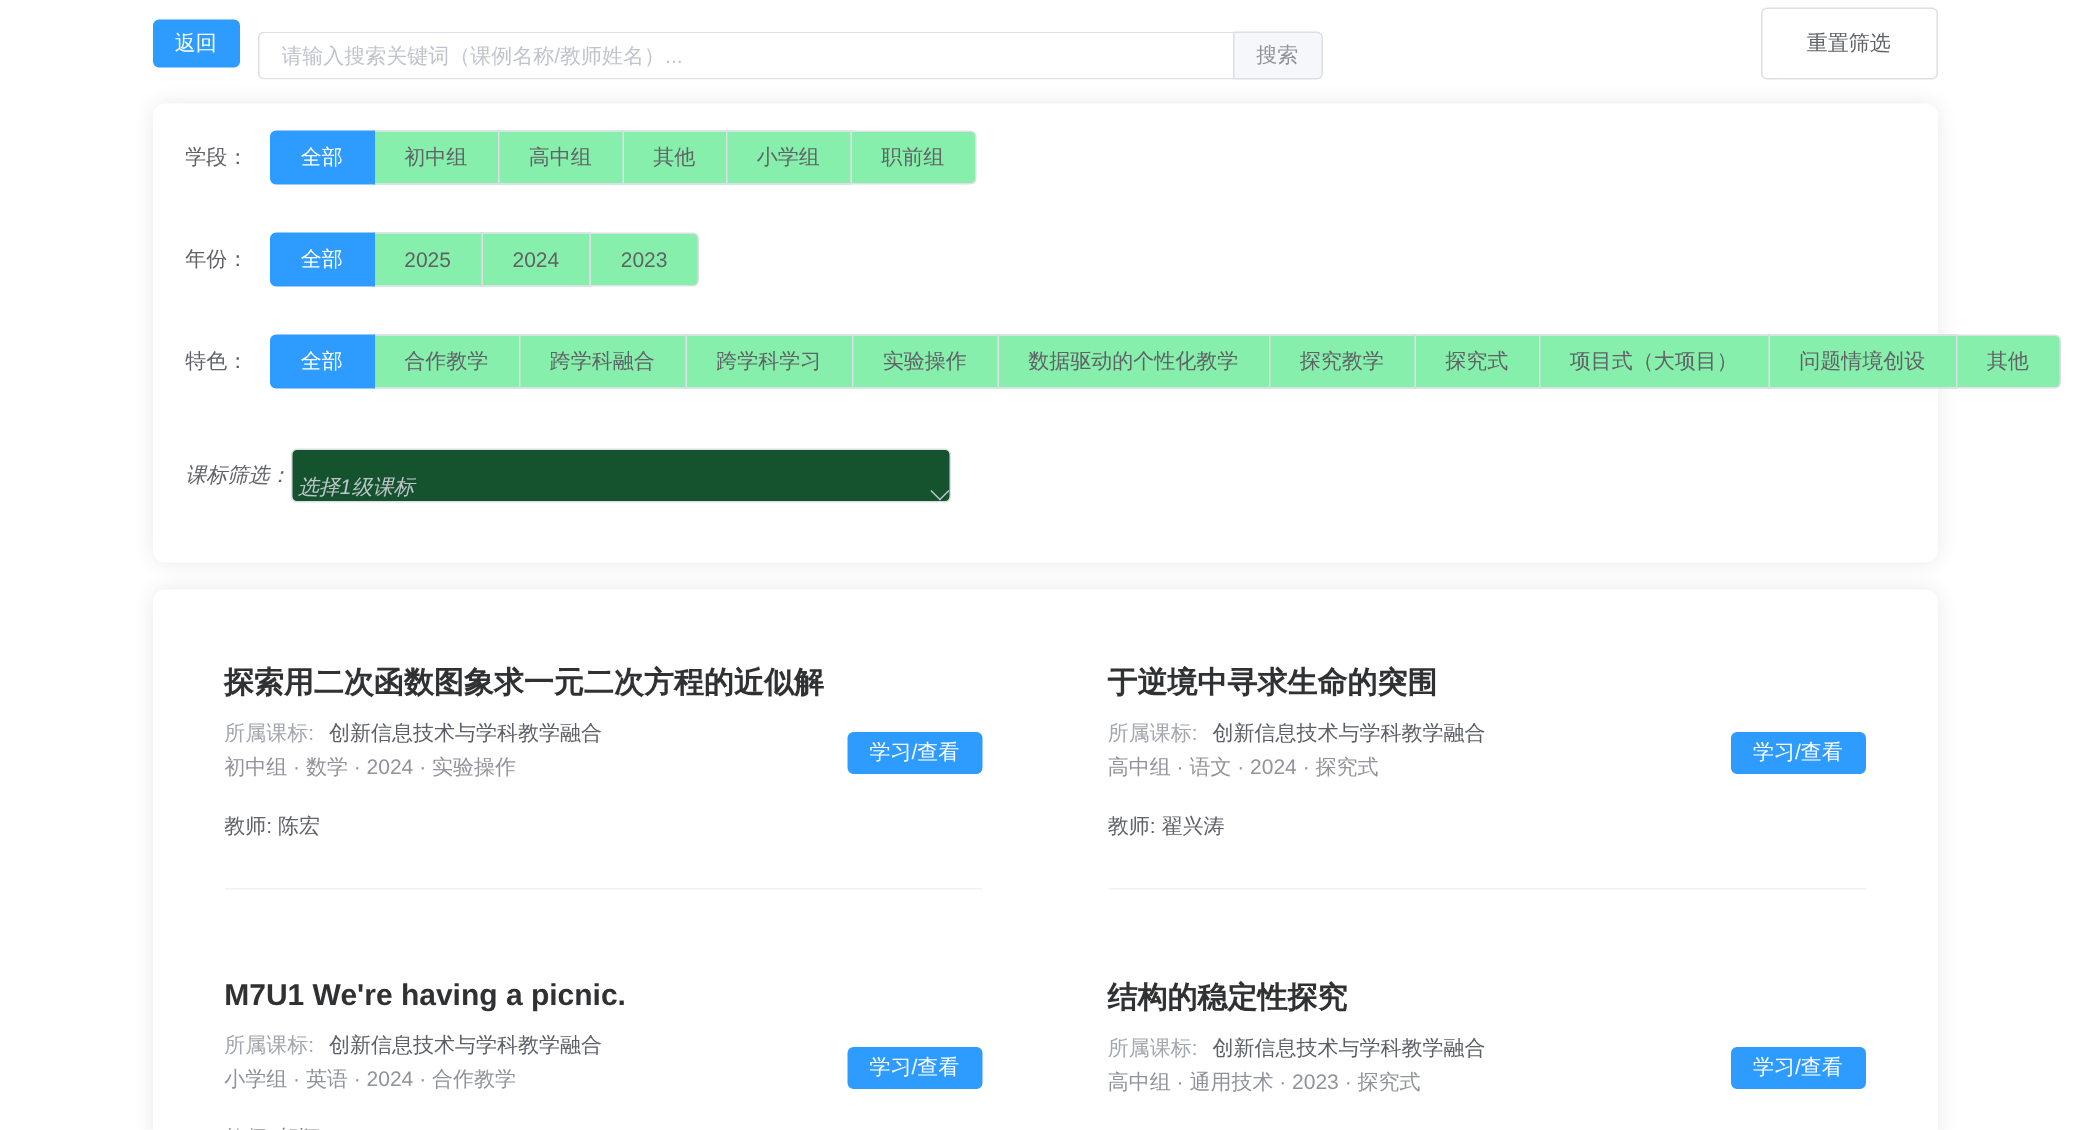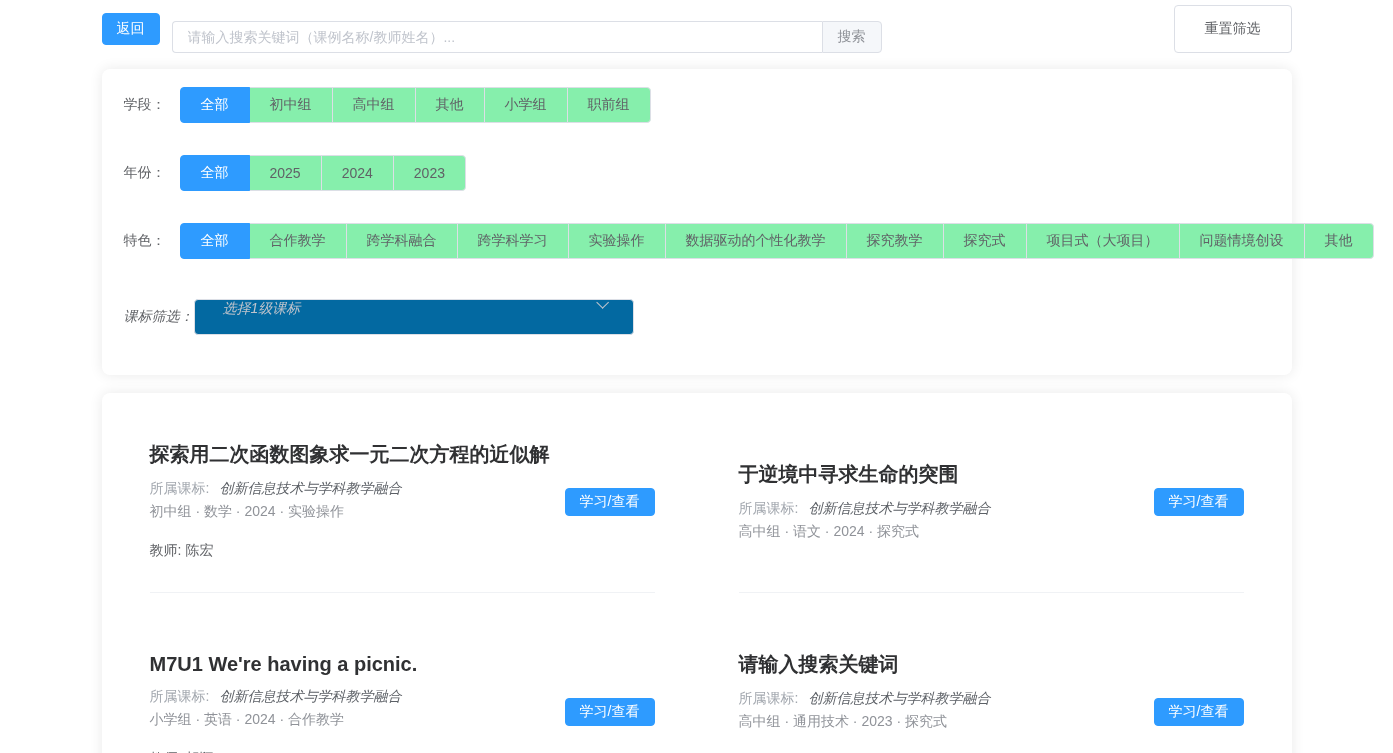--- a/index.html
+++ b/index.html
@@ -54,40 +54,40 @@
     color:var(--text); margin-left:-1px; position:relative; white-space:nowrap;
   }
   .radio-btn:first-child { border-radius:4px 0 0 4px; margin-left:0; }
   .radio-btn:last-child  { border-radius:0 4px 4px 0; }
   .radio-btn.active {
     background:var(--primary); border-color:var(--primary); color:#fff; z-index:1;
   }
   .select-row { margin-top:40px;font-style:italic; }
   .select-box {
     width:440px; height:36px; border:1px solid var(--border); border-radius:4px;
-    display:flex; align-items:flex-start; padding:0 28px; cursor:pointer;
-    color:var(--light); background:#0369a1;
+    display:flex; align-items:flex-end; padding:0 4px; cursor:pointer;
+    color:var(--light); background:#14532d;
   }
   .select-placeholder { flex:1; }
   .chevron {
     width:9px; height:9px; border-right:1.5px solid var(--light);
     border-bottom:1.5px solid var(--light); transform:rotate(45deg) translateY(-3px);
   }
 
   
   .cards-grid { display:grid; grid-template-columns:1fr 1fr; column-gap:84px; row-gap:32px; }
   .course-card {
     display:flex; justify-content:space-between; align-items:center;
     padding:26px 0 30px; border-bottom:1px solid var(--divider);
   }
   .course-info { }
   .course-title { font-size:20px; font-weight:700; color:var(--title); margin:0 0 9px; }
   .meta-line { line-height:23px; color:var(--muted); }
   .standard-prefix { color:#a2a7ae; margin-right:10px; }
-  .standard-value  { color:#5c6066;font-style:italic; }
+  .standard-value  { color:#5c6066; }
   .teacher-line { color:var(--text);margin-top:16px; }
   .teacher-prefix { margin-right:4px; }
   .btn-study {
     background:var(--primary); color:#fff; border:1px solid var(--primary);
     border-radius:4px; padding:0 14px; height:28px; white-space:nowrap; flex-shrink:0;
   }
 </style>
 </head>
 <body>
 
@@ -165,39 +165,42 @@
     </div>
     <button class="btn btn-study">学习/查看</button>
   </div>
         <div class="course-card">
     <div class="course-info">
       <p class="course-title">于逆境中寻求生命的突围</p>
       <div class="meta-line">
         <span class="standard-prefix">所属课标:</span><span class="standard-value">创新信息技术与学科教学融合</span>
       </div>
       <div class="meta-line">高中组 · 语文 · 2024 · 探究式</div>
+      <div class="meta-line teacher-line">
+        <span class="teacher-prefix">教师:</span><span class="teacher-value">翟兴涛</span>
+      </div>
     </div>
     <button class="btn btn-study">学习/查看</button>
   </div>
         <div class="course-card">
     <div class="course-info">
       <p class="course-title">M7U1 We're having a picnic.</p>
       <div class="meta-line">
         <span class="standard-prefix">所属课标:</span><span class="standard-value">创新信息技术与学科教学融合</span>
       </div>
       <div class="meta-line">小学组 · 英语 · 2024 · 合作教学</div>
       <div class="meta-line teacher-line">
         <span class="teacher-prefix">教师:</span><span class="teacher-value">胡颖</span>
       </div>
     </div>
     <button class="btn btn-study">学习/查看</button>
   </div>
         <div class="course-card">
     <div class="course-info">
-      <p class="course-title">请输入搜索关键词</p>
+      <p class="course-title">结构的稳定性探究</p>
       <div class="meta-line">
         <span class="standard-prefix">所属课标:</span><span class="standard-value">创新信息技术与学科教学融合</span>
       </div>
       <div class="meta-line">高中组 · 通用技术 · 2023 · 探究式</div>
       <div class="meta-line teacher-line">
         <span class="teacher-prefix">教师:</span><span class="teacher-value">田禾</span>
       </div>
     </div>
     <button class="btn btn-study">学习/查看</button>
   </div>

